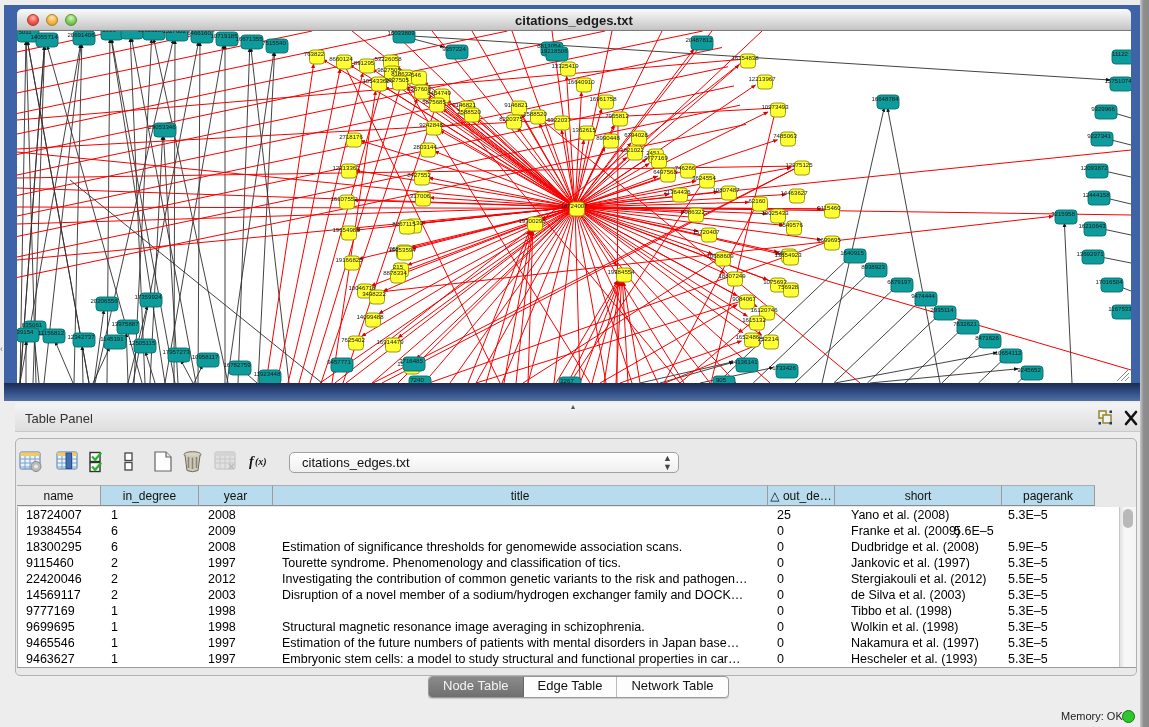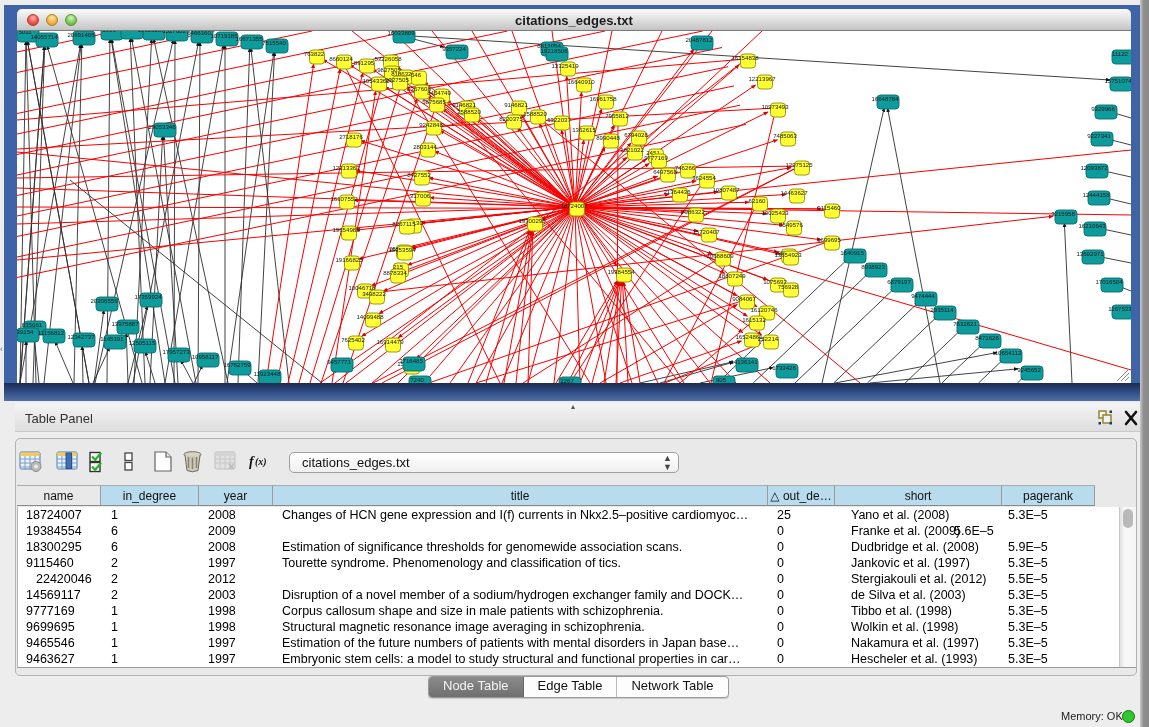--- a/index.html
+++ b/index.html
@@ -657,21 +657,20 @@
     <div class="h" style="width:495px">title</div>
     <div class="h" style="width:67px">△ out_de…</div>
     <div class="h" style="width:167px">short</div>
     <div class="h" style="width:93px">pagerank</div>
   </div>
 <div id="rows">
     <div class="row">
       <div class="c" style="left:8px;width:76px">18724007</div>
       <div class="c" style="left:93px;width:89px">1</div>
       <div class="c" style="left:190px;width:66px">2008</div>
-      <div class="c" style="left:264px;width:487px">Changes of HCN gene expression and I(f) currents in Nkx2.5–positive cardiomyoc…</div>
       <div class="c" style="left:759px;width:59px">25</div>
       <div class="c" style="left:833px;width:152px">Yano et al. (2008)</div>
       <div class="c" style="left:990px;width:88px">5.3E–5</div>
     </div>
     <div class="row">
       <div class="c" style="left:8px;width:76px">19384554</div>
       <div class="c" style="left:93px;width:89px">6</div>
       <div class="c" style="left:190px;width:66px">2009</div>
       <div class="c" style="left:759px;width:59px">0</div>
       <div class="c" style="left:833px;width:152px">Franke et al. (2009)</div>
@@ -689,41 +688,41 @@
     <div class="row">
       <div class="c" style="left:8px;width:76px">9115460</div>
       <div class="c" style="left:93px;width:89px">2</div>
       <div class="c" style="left:190px;width:66px">1997</div>
       <div class="c" style="left:264px;width:487px">Tourette syndrome. Phenomenology and classification of tics.</div>
       <div class="c" style="left:759px;width:59px">0</div>
       <div class="c" style="left:833px;width:152px">Jankovic et al. (1997)</div>
       <div class="c" style="left:990px;width:88px">5.3E–5</div>
     </div>
     <div class="row">
-      <div class="c" style="left:18px;width:76px">22420046</div>
+      <div class="c" style="left:8px;width:76px">22420046</div>
       <div class="c" style="left:93px;width:89px">2</div>
       <div class="c" style="left:190px;width:66px">2012</div>
+      <div class="c" style="left:264px;width:487px">Investigating the contribution of common genetic variants to the risk and pathogen…</div>
       <div class="c" style="left:759px;width:59px">0</div>
       <div class="c" style="left:833px;width:152px">Stergiakouli et al. (2012)</div>
       <div class="c" style="left:990px;width:88px">5.5E–5</div>
     </div>
     <div class="row">
       <div class="c" style="left:8px;width:76px">14569117</div>
       <div class="c" style="left:93px;width:89px">2</div>
       <div class="c" style="left:190px;width:66px">2003</div>
       <div class="c" style="left:264px;width:487px">Disruption of a novel member of a sodium/hydrogen exchanger family and DOCK…</div>
       <div class="c" style="left:759px;width:59px">0</div>
       <div class="c" style="left:833px;width:152px">de Silva et al. (2003)</div>
       <div class="c" style="left:990px;width:88px">5.3E–5</div>
     </div>
     <div class="row">
       <div class="c" style="left:8px;width:76px">9777169</div>
       <div class="c" style="left:93px;width:89px">1</div>
       <div class="c" style="left:190px;width:66px">1998</div>
-      <div class="c" style="left:264px;width:487px">Corpus callosum shape and size in male patients with schizophrenia.</div>
       <div class="c" style="left:759px;width:59px">0</div>
       <div class="c" style="left:833px;width:152px">Tibbo et al. (1998)</div>
       <div class="c" style="left:990px;width:88px">5.3E–5</div>
     </div>
     <div class="row">
       <div class="c" style="left:8px;width:76px">9699695</div>
       <div class="c" style="left:93px;width:89px">1</div>
       <div class="c" style="left:190px;width:66px">1998</div>
       <div class="c" style="left:264px;width:487px">Structural magnetic resonance image averaging in schizophrenia.</div>
       <div class="c" style="left:759px;width:59px">0</div>

